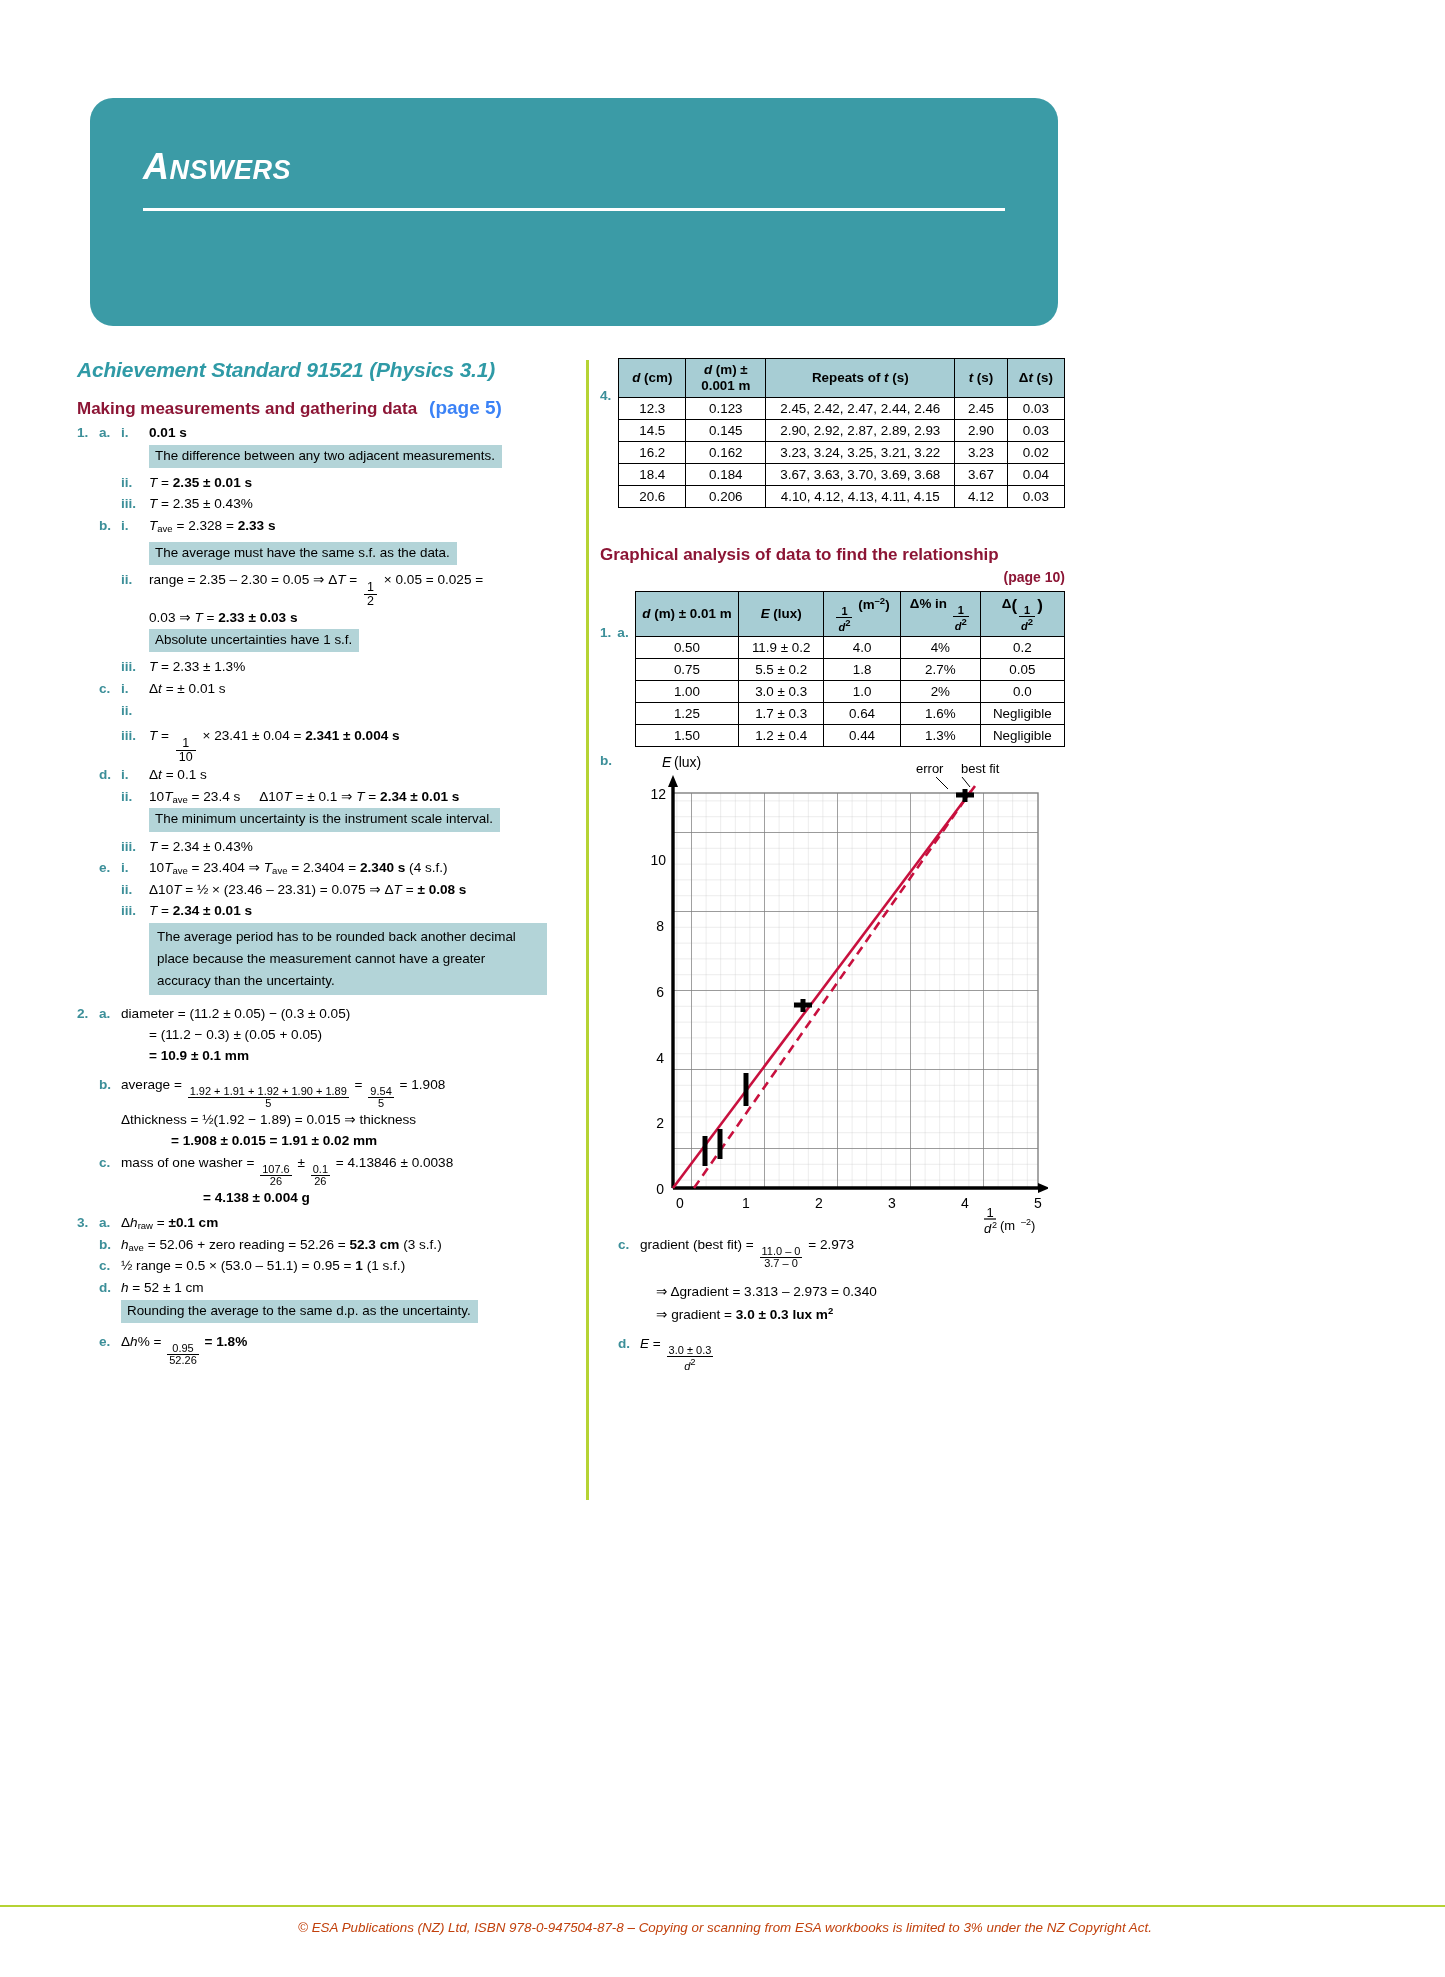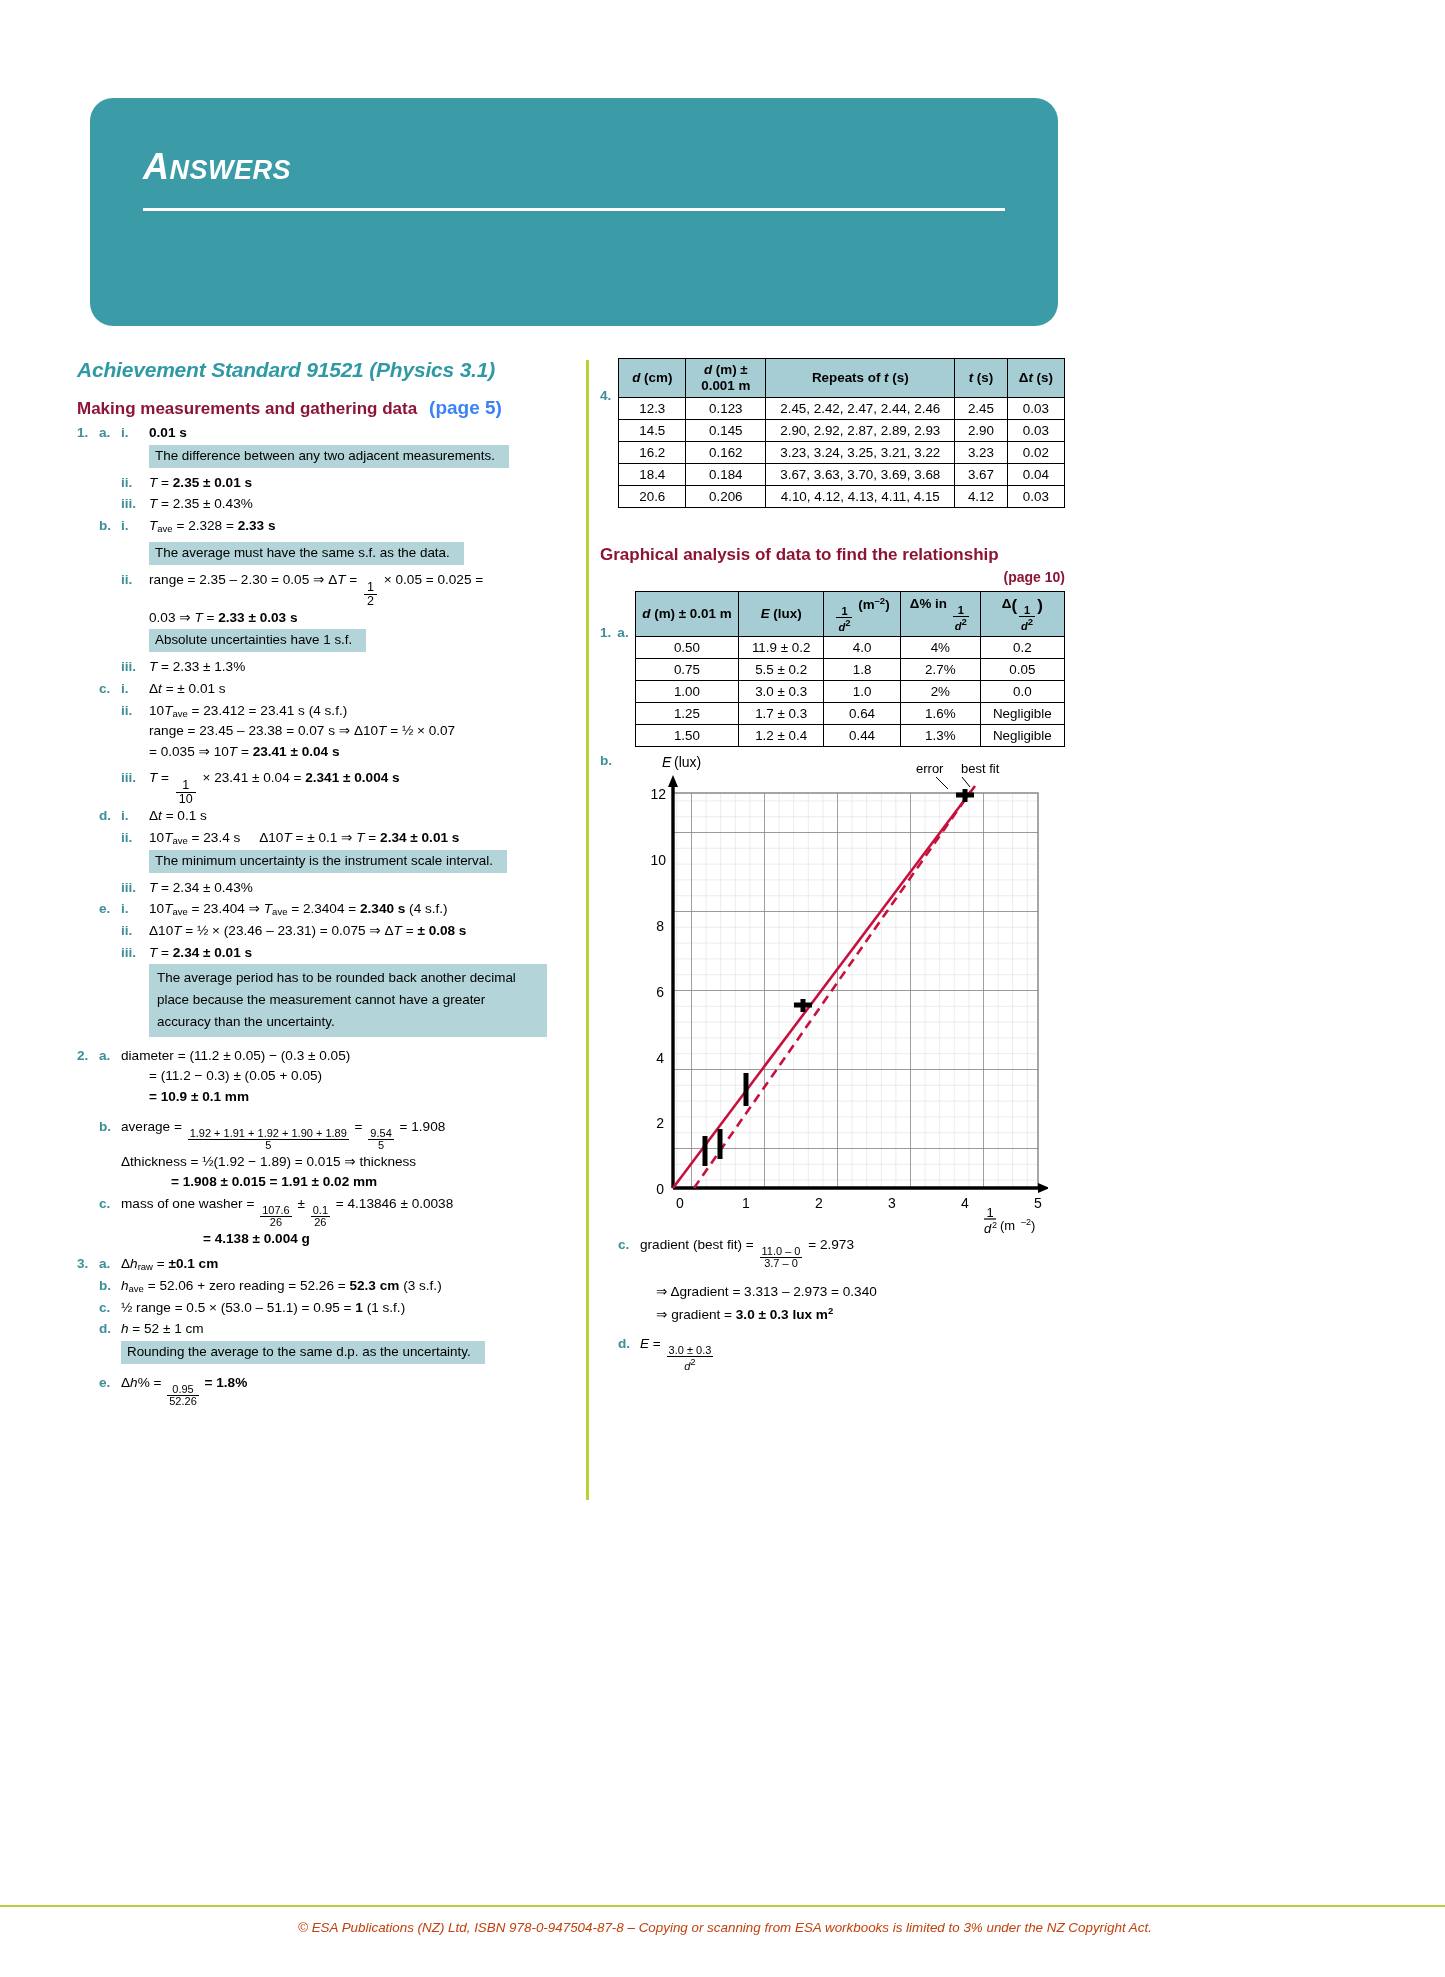--- a/index.html
+++ b/index.html
@@ -49,21 +49,21 @@
   .num{color:#3c8f99;font-weight:bold;width:22px;flex:0 0 22px;}
   .alpha{color:#3c8f99;font-weight:bold;width:22px;flex:0 0 22px;}
   .rom{color:#3c8f99;font-weight:bold;width:28px;flex:0 0 28px;}
   .body{flex:1;}
   .i{font-style:italic;}
   .b{font-weight:bold;}
   .sub{font-size:9.5px;vertical-align:-2px;font-style:normal;}
   .sup{font-size:9.5px;vertical-align:5px;font-style:normal;}
   .note{
     background:#b3d4d8;display:inline-block;
-    padding:1px 14px 2px 6px;font-size:13.4px;line-height:1.5;
+    padding:1px 7px 2px 6px;font-size:13.4px;line-height:1.5;
   }
   .noteblock{
     background:#b3d4d8;display:block;padding:3px 8px 4px 8px;
     font-size:13.4px;line-height:1.62;max-width:395px;
   }
   .indent28{margin-left:28px;}
   .indent50{margin-left:50px;}
   .gap{height:8px;}
   .gap4{height:4px;}
 
@@ -194,25 +194,20 @@
     <div class="row">
       <span class="num"></span>
       <span class="alpha">c.</span>
       <span class="rom">i.</span>
       <span class="body">Δ<span class="i">t</span> = ± 0.01 s</span>
     </div>
     <div class="row">
       <span class="num"></span>
         <span class="alpha"></span>
       <span class="rom">ii.</span>
-      <span class="body">
-        10<span class="i">T</span><span class="sub">ave</span> = 23.412 = 23.41 s (4 s.f.)<br>
-        range = 23.45 – 23.38 = 0.07 s ⇒ Δ10<span class="i">T</span> = ½ × 0.07<br>
-        = 0.035 ⇒ 10<span class="i">T</span> = <span class="b">23.41 ± 0.04 s</span>
-      </span>
     </div>
     <div class="gap4"></div>
     <div class="row">
       <span class="num"></span>
         <span class="alpha"></span>
       <span class="rom">iii.</span>
       <span class="body">
         <span class="i">T</span> =
         <span class="frac">
             <span class="n">1</span>

